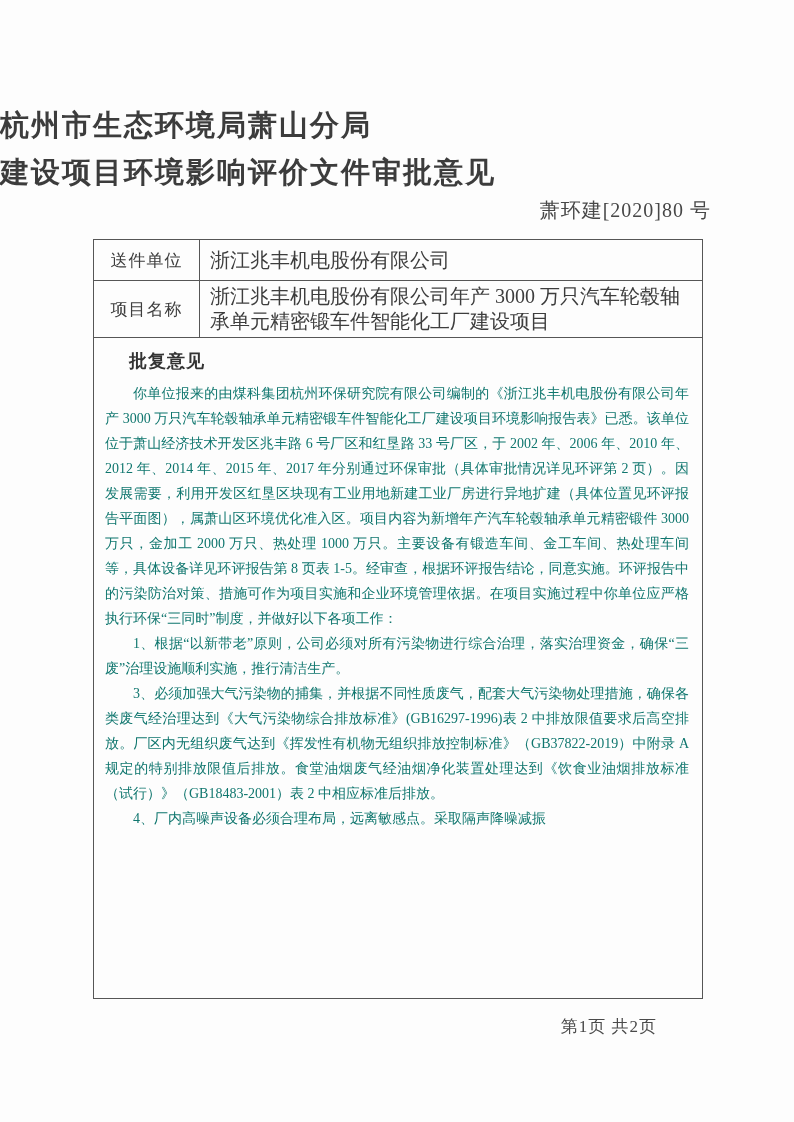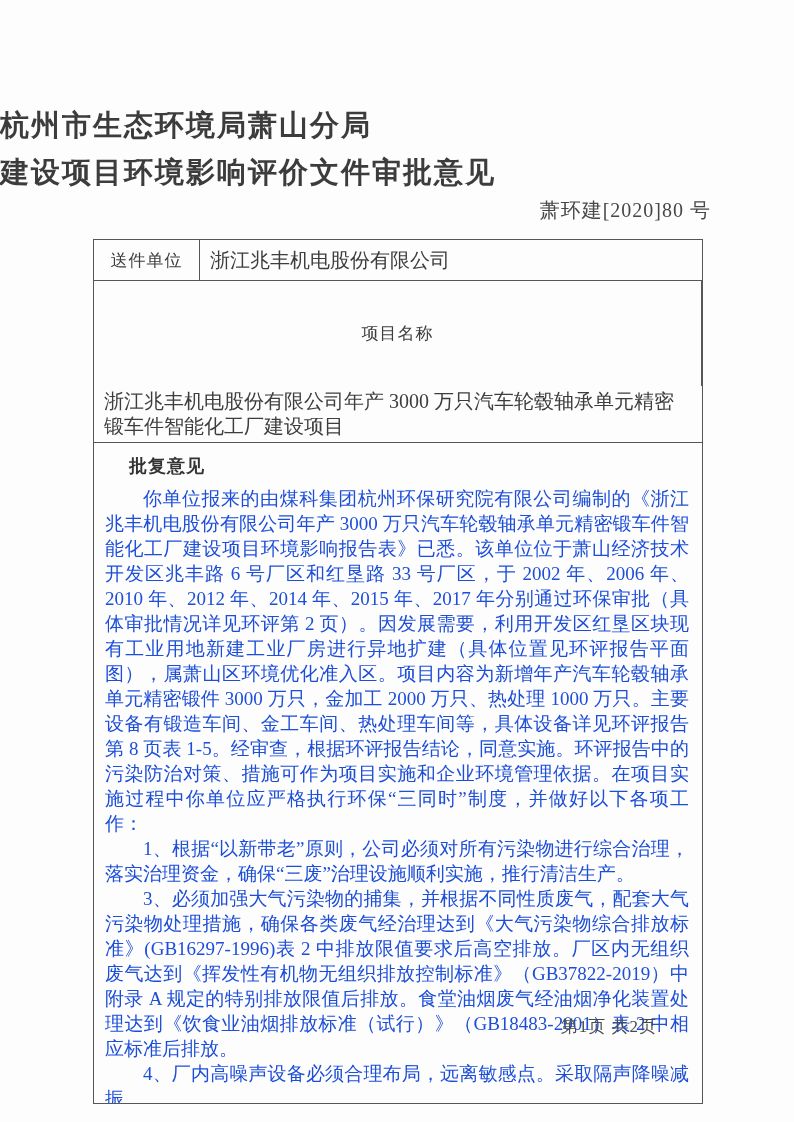--- a/index.html
+++ b/index.html
@@ -49,21 +49,21 @@
     box-sizing: border-box;
     border: 1px solid #565656;
     background: transparent;
     margin-top: 8px;
   }
   .t-row {
     display: flex;
     border-bottom: 1px solid #565656;
   }
   .t-row.row-unit  { min-height: 40px; }
-  .t-row.row-name  { min-height: 50px; flex-direction: column; }
+  .t-row.row-name  { min-height: 50px; }
   .t-label {
     flex: 0 0 105px;
     border-right: 1px solid #565656;
     display: flex;
     align-items: center;
     justify-content: center;
     font-size: 17px;
     letter-spacing: 1px;
     color: #3d3d3d;
   }
@@ -85,25 +85,25 @@
   }
   .approval-heading {
     font-size: 18px;
     font-weight: 700;
     color: #333333;
     margin: 2px 0 8px 24px;
     letter-spacing: 1px;
   }
   .approval-cell p.body {
     margin: 0;
-    font-size: 19px;
+    font-size: 14px;
     line-height: 25px;
     text-align: justify;
     text-indent: 2em;
-    color: #1d4ed8;
+    color: #0f766e;
   }
   
   .page-footer {
     position: absolute;
     top: 1015px;
     right: 137px;
     font-size: 17px;
     color: #4a4a4a;
     letter-spacing: 1px;
   }

